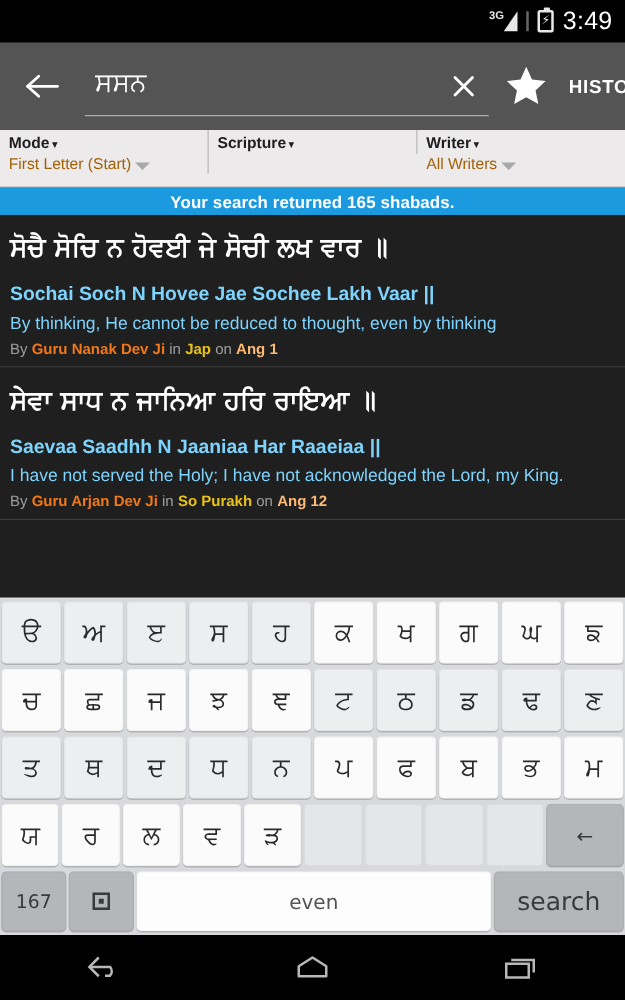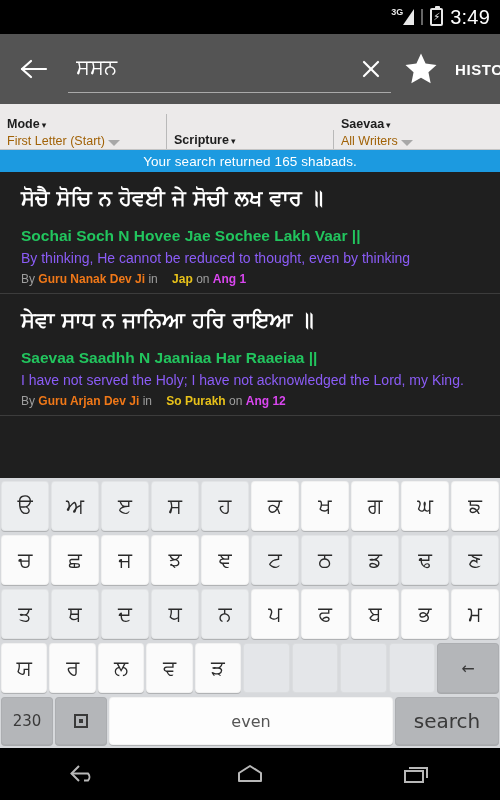--- a/index.html
+++ b/index.html
@@ -61,63 +61,63 @@
     cursor: pointer; flex:0 0 auto;
   }
   .tb-star { width: 52px; height: 56px; display:flex;align-items:center;justify-content:center; flex:0 0 auto; cursor:pointer;}
   .tb-history {
     color:#fff; font-size:15px; font-weight:bold; letter-spacing:.6px;
     padding: 0 6px 0 4px; flex:0 0 auto; cursor:pointer;
   }
 
   
   .filterbar {
-    height: 46px; background: #eceaea; display: flex; align-items: flex-end;
+    height: 46px; background: #eceaea; display: flex; align-items: flex-start;
     border-bottom: 1px solid #c4c4c4;
   }
   .filter {
     flex: 1 1 0; padding: 3px 0 0 7px; position: relative; cursor: pointer;
     display:flex; flex-direction:column; justify-content:center;
     border-right: 1px solid #b9b9b9; min-width:0;
   }
   .filter:last-child { border-right: 0; }
   .f-title { font-size: 12.5px; font-weight: bold; color: #1d1d1d; line-height:15px; white-space:nowrap;}
   .f-title .caret { font-size: 9px; margin-left:2px; }
   .f-value-row { display:flex; align-items:center; gap:3px; margin-top:1px; min-width:0;}
   .f-value { font-size: 12.5px; color: #a16207; line-height:15px; white-space:nowrap; overflow:hidden; text-overflow:clip;}
   .f-caret-big {
     width:0;height:0;border-left:6px solid transparent;border-right:6px solid transparent;
     border-top:6px solid #a8a8a8; flex:0 0 auto; margin-top:2px;
   }
 
   
   .banner {
-    height: 22px; background: #1c9ae0; color:#fff; font-size:13.5px; font-weight:normal;
+    height: 22px; background: #1c9ae0; color:#fff; font-size:13.5px; font-weight:bold;
     display:flex; align-items:center; justify-content:center; letter-spacing:.1px;
   }
 
   
   .results { background:#1f1f1f; flex:0 0 auto; overflow:hidden; }
   .result {
-    padding: 10px 8px 6px 21px; border-bottom: 1px solid #3c3c3c;
+    padding: 10px 8px 6px 8px; border-bottom: 1px solid #3c3c3c;
     background:#1f1f1f; cursor:pointer;
   }
   .r-gurmukhi {
     color:#fff; font-size:21px; font-weight:bold; line-height:32px;
     font-family: "DejaVu Sans", "Liberation Sans", sans-serif;
     white-space:nowrap;
   }
   .r-translit {
-    color:#22c55e; font-size:15.5px; font-weight:bold; margin-top:12px; line-height:20px;
-  }
-  .r-english { color:#8b5cf6; font-size:14px; margin-top:3px; line-height:19px; }
+    color:#7dd3fc; font-size:15.5px; font-weight:bold; margin-top:12px; line-height:20px;
+  }
+  .r-english { color:#7dd3fc; font-size:14px; margin-top:3px; line-height:19px; }
   .r-meta { font-size:12px; margin-top:3px; color:#9e9e9e; line-height:16px; }
   .r-meta .author { color:#f07818; font-weight:bold; }
-  .r-meta .scripture { color:#e8c21a; font-weight:bold;margin-left:11px; }
-  .r-meta .ang { color:#d946ef; font-weight:bold; }
+  .r-meta .scripture { color:#e8c21a; font-weight:bold; }
+  .r-meta .ang { color:#fdba74; font-weight:bold; }
 
   
   .keyboard {
     position:absolute; left:0; right:0; bottom:52px;
     background:#d7d9dc; padding: 2px 0 0 0;
     display:flex; flex-direction:column;
   }
   .kb-row { display:flex; height:54px; align-items:stretch; padding: 0 1px 2px 1px; gap:2px; }
   .key {
     flex:1 1 0; margin:1px 0; border-radius:4px;
@@ -196,21 +196,21 @@
       <div class="f-title"><span>Mode</span><span class="caret">▾</span></div>
       <div class="f-value-row">
         <span class="f-value">First Letter (Start)</span>
         <span class="f-caret-big"></span>
       </div>
     </div>
     <div class="filter">
       <div class="f-title"><span>Scripture</span><span class="caret">▾</span></div>
     </div>
     <div class="filter">
-      <div class="f-title"><span>Saevaa</span><span class="caret">▾</span></div>
+      <div class="f-title"><span>Writer</span><span class="caret">▾</span></div>
       <div class="f-value-row">
         <span class="f-value">All Writers</span>
         <span class="f-caret-big"></span>
       </div>
     </div>
   </div>
 
   <div class="banner">Your search returned 165 shabads.</div>
 
   <div class="results">
@@ -295,21 +295,21 @@
       <div class="key">ਵ</div>
       <div class="key">ੜ</div>
       <div class="key blank"></div>
       <div class="key blank"></div>
       <div class="key blank"></div>
       <div class="key blank"></div>
       <div class="key func kback">←</div>
     </div>
 
     <div class="kb-row bottom">
-      <div class="key func k123">230</div>
+      <div class="key func k123">167</div>
       <div class="key func ksym">
         <span class="sym-glyph">
             <i></i>
           </span>
       </div>
       <div class="key kspace">even</div>
       <div class="key func ksearch">search</div>
     </div>
 
   </div>

